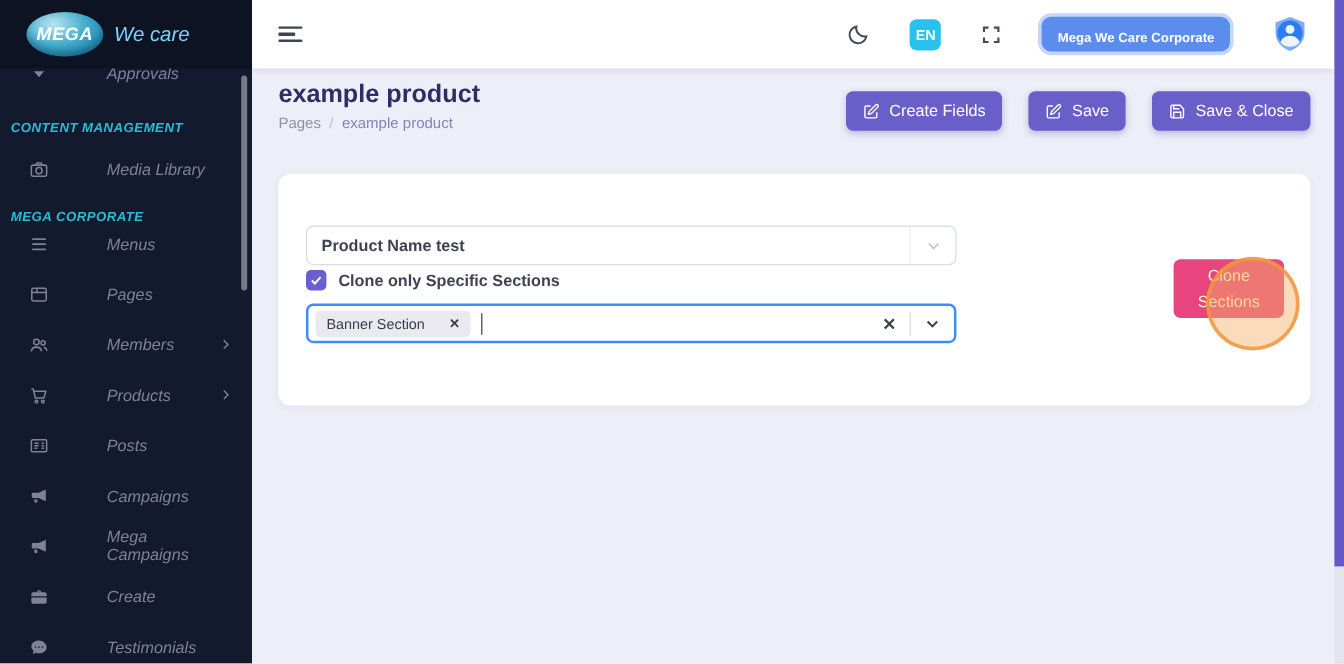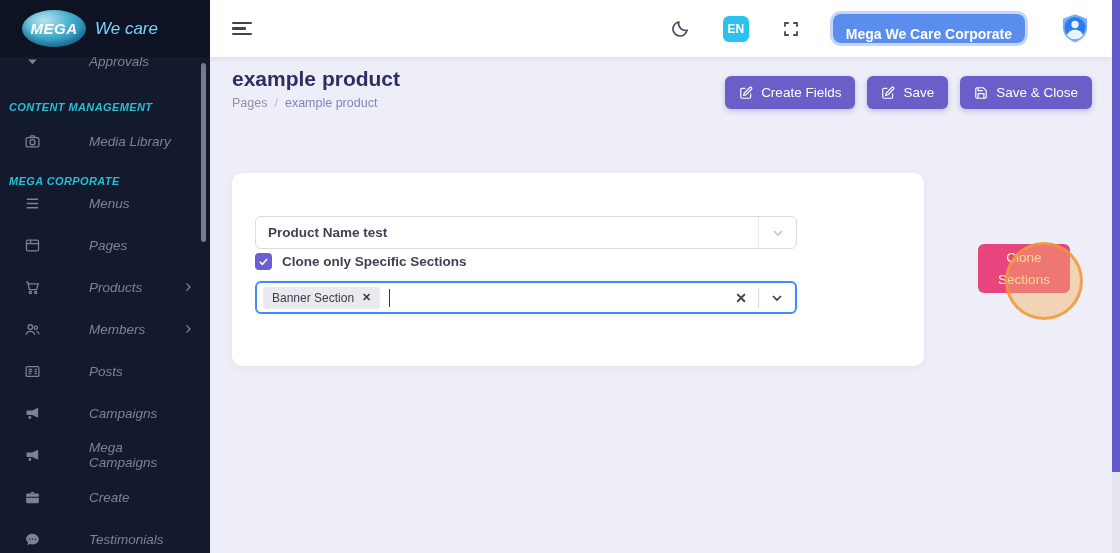--- a/index.html
+++ b/index.html
@@ -35,59 +35,59 @@
   .header { position:absolute; left:210px; top:0; width:902px; height:57px; background:#fff;
     box-shadow:0 2px 6px rgba(25,30,60,.08); display:flex; align-items:center;
     padding:0 20px 0 22px; z-index:2; }
   .hamburger { display:flex; flex-direction:column; gap:3px; cursor:pointer; }
   .hamburger .l1,.hamburger .l3 { width:20px; height:2.5px; background:#3d4453; border-radius:1px; }
   .hamburger .l2 { width:14px; height:2.5px; background:#3d4453; border-radius:1px; }
   .header-right { margin-left:auto; display:flex; align-items:center; gap:33px; }
   .icon-btn { color:#454b5b; cursor:pointer; display:flex; align-items:center; }
   .lang-badge { width:26px; height:26px; background:#29c2ee; border-radius:6px; color:#fff;
     font-weight:bold; font-size:12px; display:flex; align-items:center; justify-content:center; cursor:pointer; }
-  .corp-btn { background:#5a8dee; color:#fff; font-size:14px; font-weight:bold; height:29px;
+  .corp-btn { background:#5a8dee; color:#fff; font-size:11px; font-weight:bold; height:29px;
     padding:12px 13px; border-radius:8px; border:none; cursor:pointer;
     box-shadow:0 0 0 3px #c6d6fa; font-family:inherit; }
   .avatar { width:34px; height:34px; cursor:pointer; }
 
   
   .main { position:absolute; left:210px; top:57px; width:902px; height:496px; background:#edeef7; }
   .page-title { position:absolute; left:22px; top:10px; font-size:21px; font-weight:bold; color:#2f2d66; }
   .breadcrumb { position:absolute; left:22px; top:39px; font-size:12.5px; display:flex; gap:7px; }
   .bc-parent { color:#8d92a6; cursor:pointer; }
   .bc-sep { color:#b9bdcc; }
   .bc-current { color:#7d86b8; }
 
-  .actions { position:absolute; top:19px; right:20px; display:flex; gap:12px; }
+  .actions { position:absolute; top:19px; right:20px; display:flex; gap:22px; }
   .p-btn { background:#6a5ec9; color:#fff; height:33px; border-radius:6px; padding:0 14px;
     font-size:13.5px; display:flex; align-items:center; gap:8px; border:none; cursor:pointer;
     box-shadow:0 2px 5px rgba(80,70,180,.3); font-family:inherit; }
   .p-btn svg { width:14px; height:14px; }
 
-  .card { position:absolute; left:22px; top:88px; width:692px; height:193px; background:#fff;
-    border-radius:10px; box-shadow:0 2px 8px rgba(40,45,80,.05);margin-top:28px; }
+  .card { position:absolute; left:22px; top:88px; width:860px; height:193px; background:#fff;
+    border-radius:10px; box-shadow:0 2px 8px rgba(40,45,80,.05); }
 
   .select1 { position:absolute; left:23px; top:43px; width:542px; height:33px;
     border:1px solid #d9dbe5; border-radius:6px; display:flex; align-items:center;
     background:#fff; cursor:pointer; }
   .select1-value { padding-left:12px; font-size:13.5px; font-weight:bold; color:#3f4254; }
   .select1-chevron { margin-left:auto; width:38px; height:100%; display:flex; align-items:center;
     justify-content:center; border-left:1px solid #ecedf3; color:#c3c7d4; }
 
   .check-row { position:absolute; left:23px; top:80px; display:flex; align-items:center; gap:10px; }
   .checkbox { width:17px; height:17px; border-radius:4px; background:#6b5ed1;
     display:flex; align-items:center; justify-content:center; cursor:pointer; flex:none; }
   .check-label { font-size:13.5px; font-weight:bold; color:#3f4254; }
 
   .multiselect { position:absolute; left:23px; top:108px; width:542px; height:33px;
     border:2px solid #3e8bfd; border-radius:6px; display:flex; align-items:center;
     padding-left:6px; background:#fff; cursor:text; }
   .chip { background:#e9e9ef; border-radius:4px; height:22px; display:flex; align-items:center;
-    padding:0 9px; gap:8px; font-size:12px; color:#3a3d46; }
+    padding:0 9px; gap:20px; font-size:12px; color:#3a3d46; }
   .chip-x { font-size:11px; font-weight:bold; color:#3a3d46; cursor:pointer; }
   .text-caret { width:1px; height:18px; background:#3a3d46; margin-left:9px; }
   .ms-right { margin-left:auto; display:flex; align-items:center; height:100%; }
   .ms-clear { width:34px; text-align:center; color:#3c4049; font-size:14px; font-weight:bold; cursor:pointer; }
   .ms-divider { width:1px; height:20px; background:#d7d9e2; }
   .ms-chevron { width:36px; display:flex; justify-content:center; color:#3c4049; cursor:pointer; }
 
   .clone-btn { position:absolute; left:746px; top:71px; width:92px; height:49px; background:#e8457e;
     border:none; border-radius:6px; color:#fef9c3; font-size:13.5px; line-height:1.6;
     cursor:pointer; font-family:inherit; padding:0 6px; }
@@ -150,43 +150,43 @@
             <rect x="3.5" y="4.5" width="17" height="15" rx="2"></rect>
             <path d="M3.5 9.5h17M9.5 9.5v-5"></path>
           </svg>
       </span>
       <span>Pages</span>
     </div>
 
     <div class="nav-item">
       <span class="nicon">
         <svg viewBox="0 0 24 24" fill="none" stroke="currentColor" stroke-width="1.8">
-            <path d="M3 4.5h2.3L7.6 15h10.1l2.3-8H6.2"></path>
-            <circle cx="9" cy="19.2" r="1.6"></circle>
-            <circle cx="16.5" cy="19.2" r="1.6"></circle>
-          </svg>
-      </span>
-      <span>Products</span>
-      <span class="chev-right">
-        <svg viewBox="0 0 24 24" fill="none" stroke="currentColor" stroke-width="2.4">
-            <path d="M9 5l7 7-7 7"></path>
-          </svg>
-      </span>
-    </div>
-
-    <div class="nav-item">
-      <span class="nicon">
-        <svg viewBox="0 0 24 24" fill="none" stroke="currentColor" stroke-width="1.8">
             <circle cx="9" cy="8.5" r="3.2"></circle>
             <path d="M3 19.5c.4-3.2 2.9-5 6-5s5.6 1.8 6 5"></path>
             <circle cx="16.8" cy="9.5" r="2.4"></circle>
             <path d="M17.6 14.7c2.2.5 3.4 2.2 3.7 4.3"></path>
           </svg>
       </span>
       <span>Members</span>
+      <span class="chev-right">
+        <svg viewBox="0 0 24 24" fill="none" stroke="currentColor" stroke-width="2.4">
+            <path d="M9 5l7 7-7 7"></path>
+          </svg>
+      </span>
+    </div>
+
+    <div class="nav-item">
+      <span class="nicon">
+        <svg viewBox="0 0 24 24" fill="none" stroke="currentColor" stroke-width="1.8">
+            <path d="M3 4.5h2.3L7.6 15h10.1l2.3-8H6.2"></path>
+            <circle cx="9" cy="19.2" r="1.6"></circle>
+            <circle cx="16.5" cy="19.2" r="1.6"></circle>
+          </svg>
+      </span>
+      <span>Products</span>
       <span class="chev-right">
         <svg viewBox="0 0 24 24" fill="none" stroke="currentColor" stroke-width="2.4">
             <path d="M9 5l7 7-7 7"></path>
           </svg>
       </span>
     </div>
 
     <div class="nav-item">
       <span class="nicon">
         <svg viewBox="0 0 24 24" fill="none" stroke="currentColor" stroke-width="1.8">

